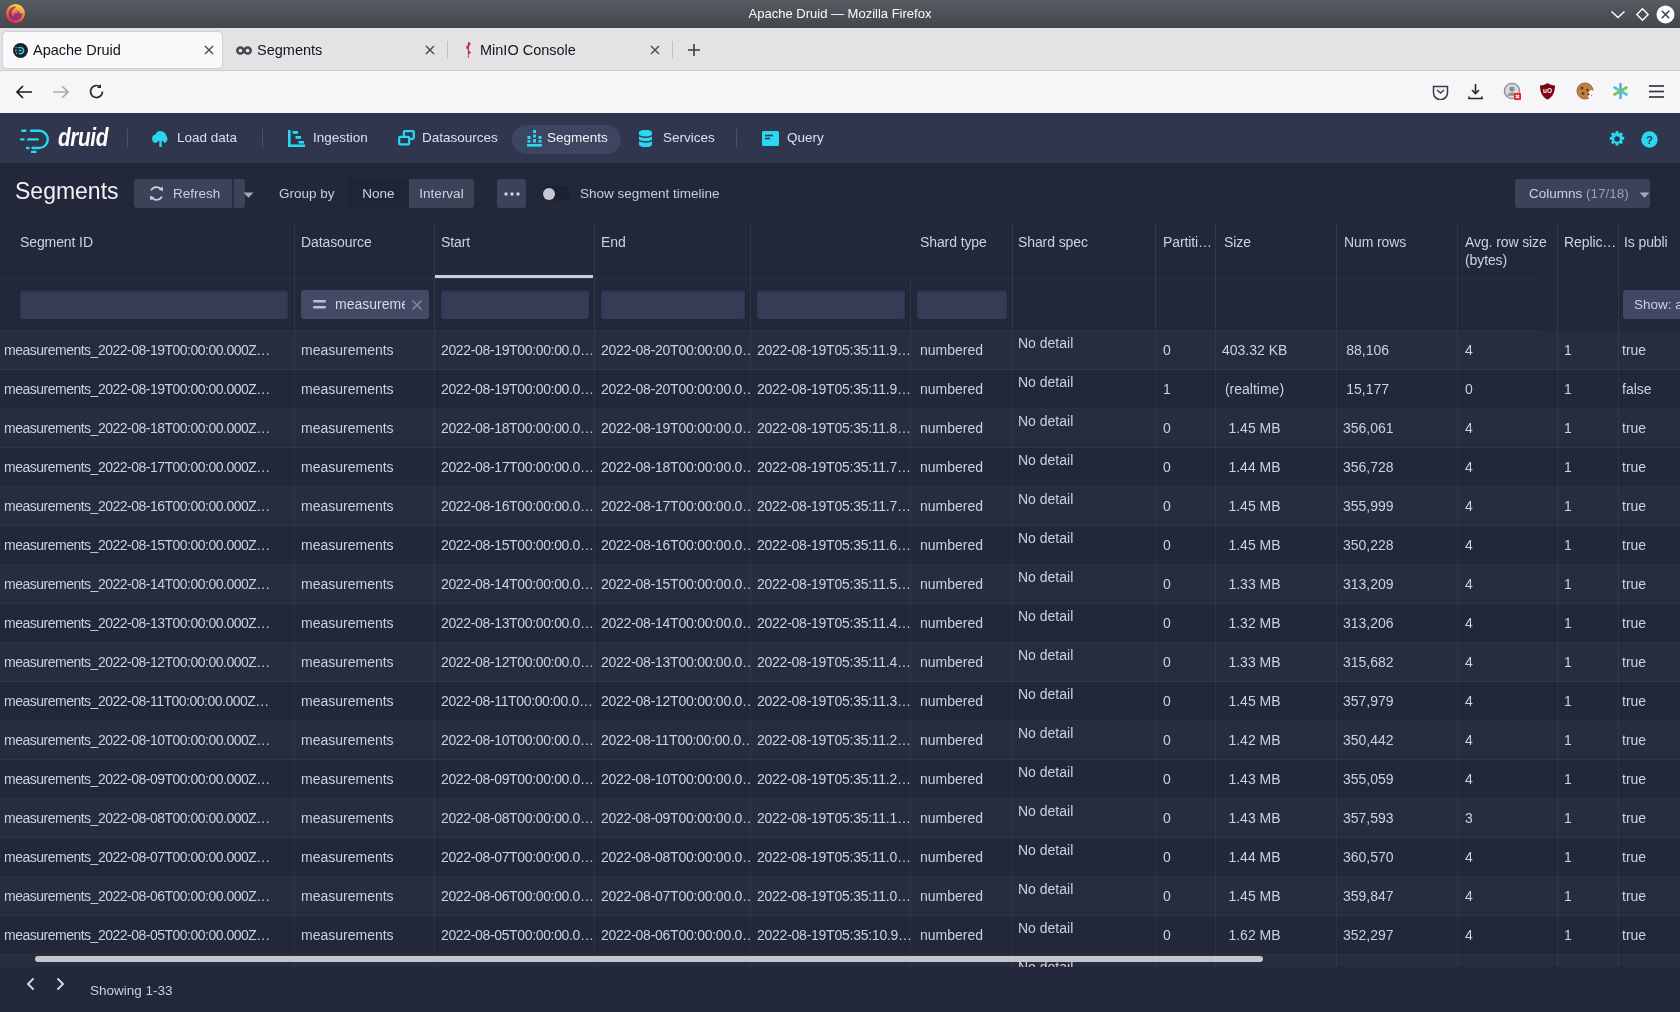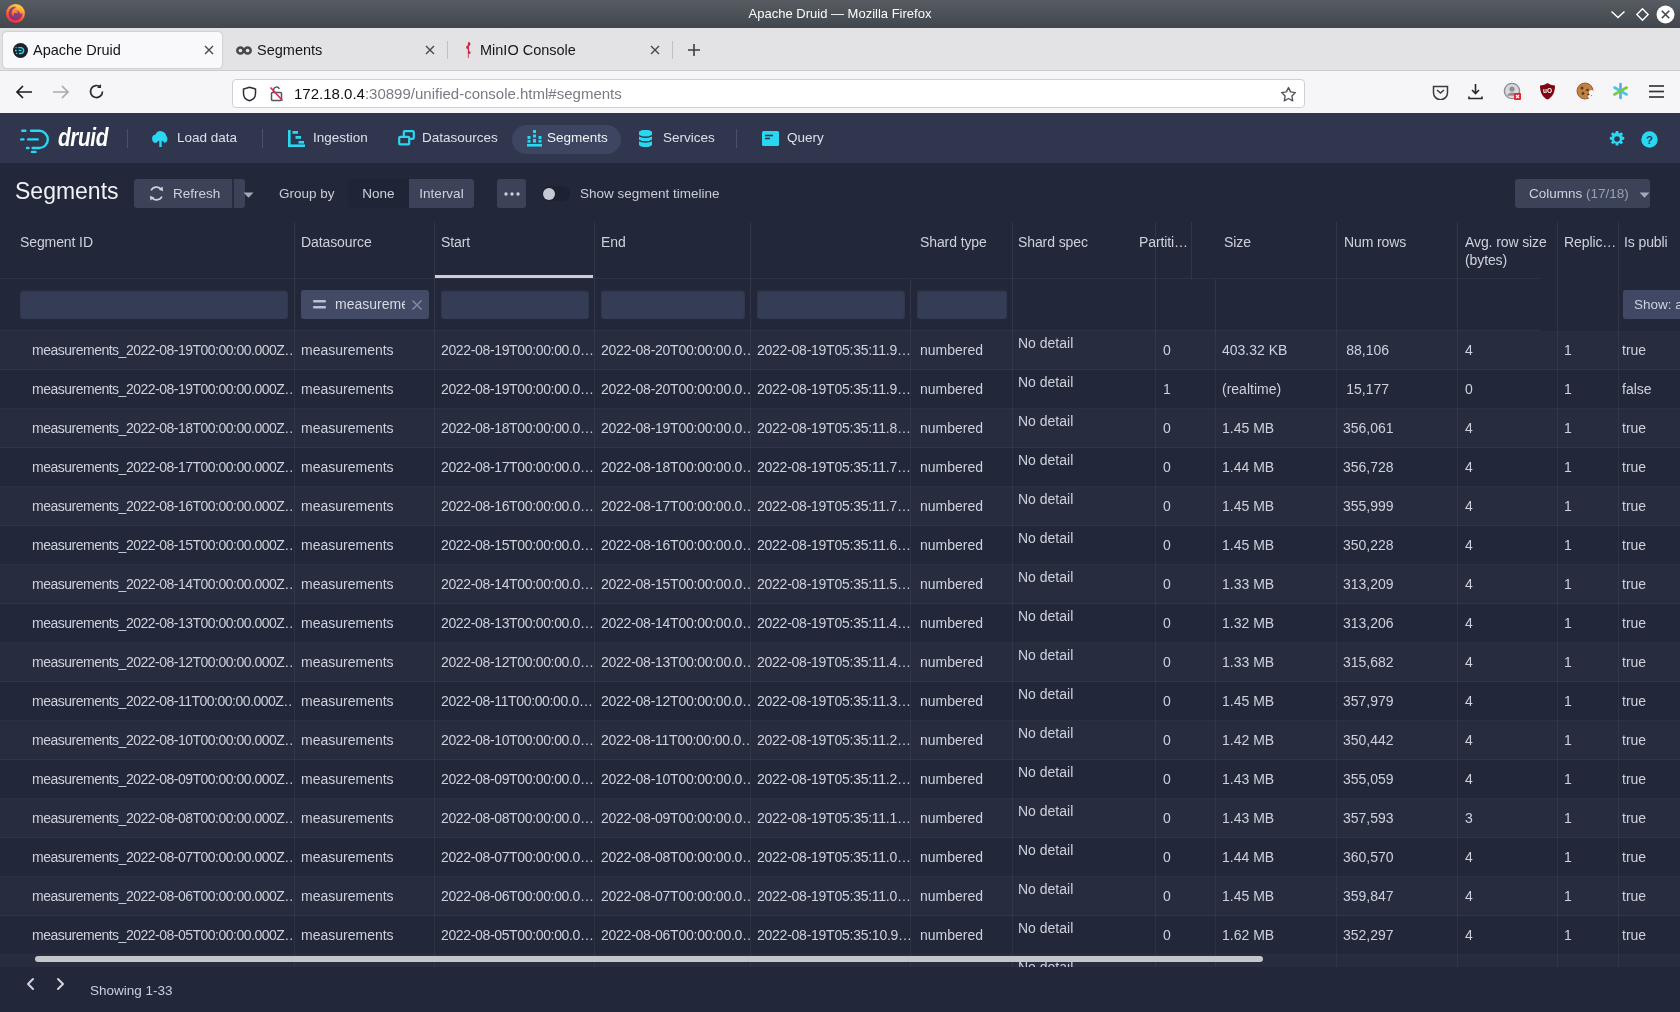--- a/index.html
+++ b/index.html
@@ -32,26 +32,26 @@
 #thead,#tfilter{position:absolute;left:0;width:1540px}
 #thead{top:222px;height:57px;border-bottom:1px solid rgba(255,255,255,.05)}
 #tfilter{top:279px;height:52px;border-bottom:1px solid rgba(255,255,255,.05)}
 .hc{position:absolute;top:0;height:57px;border-right:1px solid rgba(255,255,255,.065);color:#cdd2dd;font-size:14px;padding:11px 0 0 6px;line-height:18px;letter-spacing:-.1px}
 .fc{position:absolute;top:0;height:52px;border-right:1px solid rgba(255,255,255,.065)}
 .finput{position:absolute;top:11px;height:29px;background:#353c55;border-radius:3px;box-shadow:inset 0 1px 2px rgba(0,0,0,.3)}
 #tbody{position:absolute;left:0;top:331px;width:1680px;height:636px;overflow:hidden}
 .tr{display:flex;width:1760px;height:39px;border-bottom:1px solid rgba(255,255,255,.038)}
 .tr:nth-child(odd){background:#272d3f}
 .td{height:39px;line-height:38px;border-right:1px solid rgba(255,255,255,.05);color:#ccd1db;font-size:14px;padding-left:6px;white-space:nowrap;overflow:hidden;flex:none}
-.c1{width:295px;padding-left:32px;letter-spacing:-.5px}
+.c1{width:295px;padding-left:4px;letter-spacing:-.5px}
 .c2{width:140px}.c3{width:160px;letter-spacing:-.35px}.c4{width:156px;letter-spacing:-.25px}.c5{width:160px;letter-spacing:-.25px}
 .c6{width:102px;padding-left:9px}.c7{width:143px;padding-left:5px}.c8{width:60px;padding-left:7px}
 .c9{width:121px}.c10{width:121px}.c11{width:100px;padding-left:7px}.c12{width:61px;padding-left:6px}.c13{width:161px;padding-left:3px}
 .td.top{line-height:18px;padding-top:3px}
-.rnum{text-align:left;padding-right:49px}
+.rnum{text-align:center;padding-right:49px}
 .rnum2{text-align:right;padding-right:68px}
 #hscroll{position:absolute;left:35px;top:956px;width:1228px;height:6px;border-radius:3px;background:#c3c6cb}
 #footer{position:absolute;left:0;top:967px;width:1680px;height:45px;background:#222839}
 #footer .txt{position:absolute;left:90px;top:9px;font-size:13.5px;color:#c9cfda;line-height:29px}
 svg{display:block}
 .icon{position:absolute}
 </style></head>
 <body>
 
 <div id="titlebar">
@@ -129,36 +129,20 @@
  <svg class="icon" style="left:15px;top:13px" width="18" height="16" viewBox="0 0 18 16">
       <path d="M17 8H2M8 2 2 8l6 6" stroke="#1d1d22" stroke-width="1.7" fill="none"></path>
     </svg>
  <svg class="icon" style="left:52px;top:13px" width="18" height="16" viewBox="0 0 18 16">
       <path d="M1 8h15M10 2l6 6-6 6" stroke="#a9a9b1" stroke-width="1.7" fill="none"></path>
     </svg>
  <svg class="icon" style="left:88px;top:12px" width="17" height="17" viewBox="0 0 17 17">
       <path d="M14.5 8.5a6 6 0 1 1-1.76-4.24" stroke="#2a2a30" stroke-width="1.7" fill="none"></path>
       <path d="M13 1v4h-4z" fill="#2a2a30"></path>
     </svg>
- <div id="urlbox">
-  <svg class="icon" style="left:9px;top:6px" width="15" height="16" viewBox="0 0 15 16">
-        <path d="M7.5 1.2 13.5 3v4.5c0 3.7-2.6 6.3-6 7.3-3.4-1-6-3.6-6-7.3V3z" stroke="#2e2e35" stroke-width="1.5" fill="none"></path>
-      </svg>
-  <svg class="icon" style="left:36px;top:5px" width="16" height="18" viewBox="0 0 16 18">
-        <g stroke="#55555e" stroke-width="1.5" fill="none">
-          <rect x="2.5" y="7.5" width="10" height="8" rx="1"></rect>
-          <path d="M4.5 7.5V5a3 3 0 0 1 5.8-1"></path>
-        </g>
-        <path d="M1.5 2.5 13.5 15.5" stroke="#e22850" stroke-width="1.7"></path>
-      </svg>
-  <div id="urltext"><b>172.18.0.4</b>:30899/unified-console.html#segments</div>
-  <svg class="icon" style="left:1047px;top:6px" width="17" height="17" viewBox="0 0 17 17">
-        <path d="M8.5 1.6l2.1 4.3 4.8.7-3.5 3.4.8 4.8-4.2-2.3-4.2 2.3.8-4.8L1.6 6.6l4.8-.7z" stroke="#55555e" stroke-width="1.4" fill="none" stroke-linejoin="round"></path>
-      </svg>
- </div>
  <svg class="icon" style="left:1432px;top:13px" width="17" height="16" viewBox="0 0 17 16">
       <path d="M1.5 2.5h14v6.2a7 7 0 0 1-14 0z" stroke="#3a3a41" stroke-width="1.5" fill="none"></path>
       <path d="M5 6l3.5 3L12 6" stroke="#3a3a41" stroke-width="1.5" fill="none"></path>
     </svg>
  <svg class="icon" style="left:1467px;top:12px" width="17" height="17" viewBox="0 0 17 17">
       <path d="M8.5 1v9M5 7l3.5 3.5L12 7" stroke="#26262c" stroke-width="1.6" fill="none"></path>
       <path d="M2 13.5v2h13v-2" stroke="#26262c" stroke-width="1.6" fill="none"></path>
     </svg>
  <svg class="icon" style="left:1503px;top:11px" width="19" height="19" viewBox="0 0 19 19">
       <circle cx="9" cy="9" r="7.6" stroke="#8e8e96" stroke-width="1.4" fill="#d9d9dd"></circle>
@@ -313,21 +297,21 @@
  </div>
 </div>
 
 <div id="thead">
  <div class="hc" style="left:0;width:295px;padding-left:20px">Segment ID</div>
  <div class="hc" style="left:435px;width:160px">Start<div class="abs" style="left:0;bottom:1px;width:158px;height:3px;background:#c9ced7"></div></div>
  <div class="hc" style="left:295px;width:140px">Datasource</div>
  <div class="hc" style="left:595px;width:156px">End</div>
  <div class="hc" style="left:911px;width:102px;padding-left:9px">Shard type</div>
  <div class="hc" style="left:1013px;width:143px;padding-left:5px">Shard spec</div>
- <div class="hc" style="left:1132px;width:60px;padding-left:7px">Partiti…</div>
+ <div class="hc" style="left:1156px;width:60px;padding-left:7px">Partiti…</div>
  <div class="hc" style="left:1216px;width:121px;padding-left:8px">Size</div>
  <div class="hc" style="left:1337px;width:121px;padding-left:7px">Num rows</div>
  <div class="hc" style="left:1458px;width:100px;padding-left:7px">Avg. row size (bytes)</div>
  <div class="hc" style="left:1558px;width:61px;padding-left:6px">Replic…</div>
  <div class="hc" style="left:1619px;width:61px;padding-left:5px;border-right:none">Is publi</div>
 </div>
 
 <div id="tfilter">
  <div class="fc" style="left:0;width:295px">
       <div class="finput" style="left:20px;width:268px"></div>

